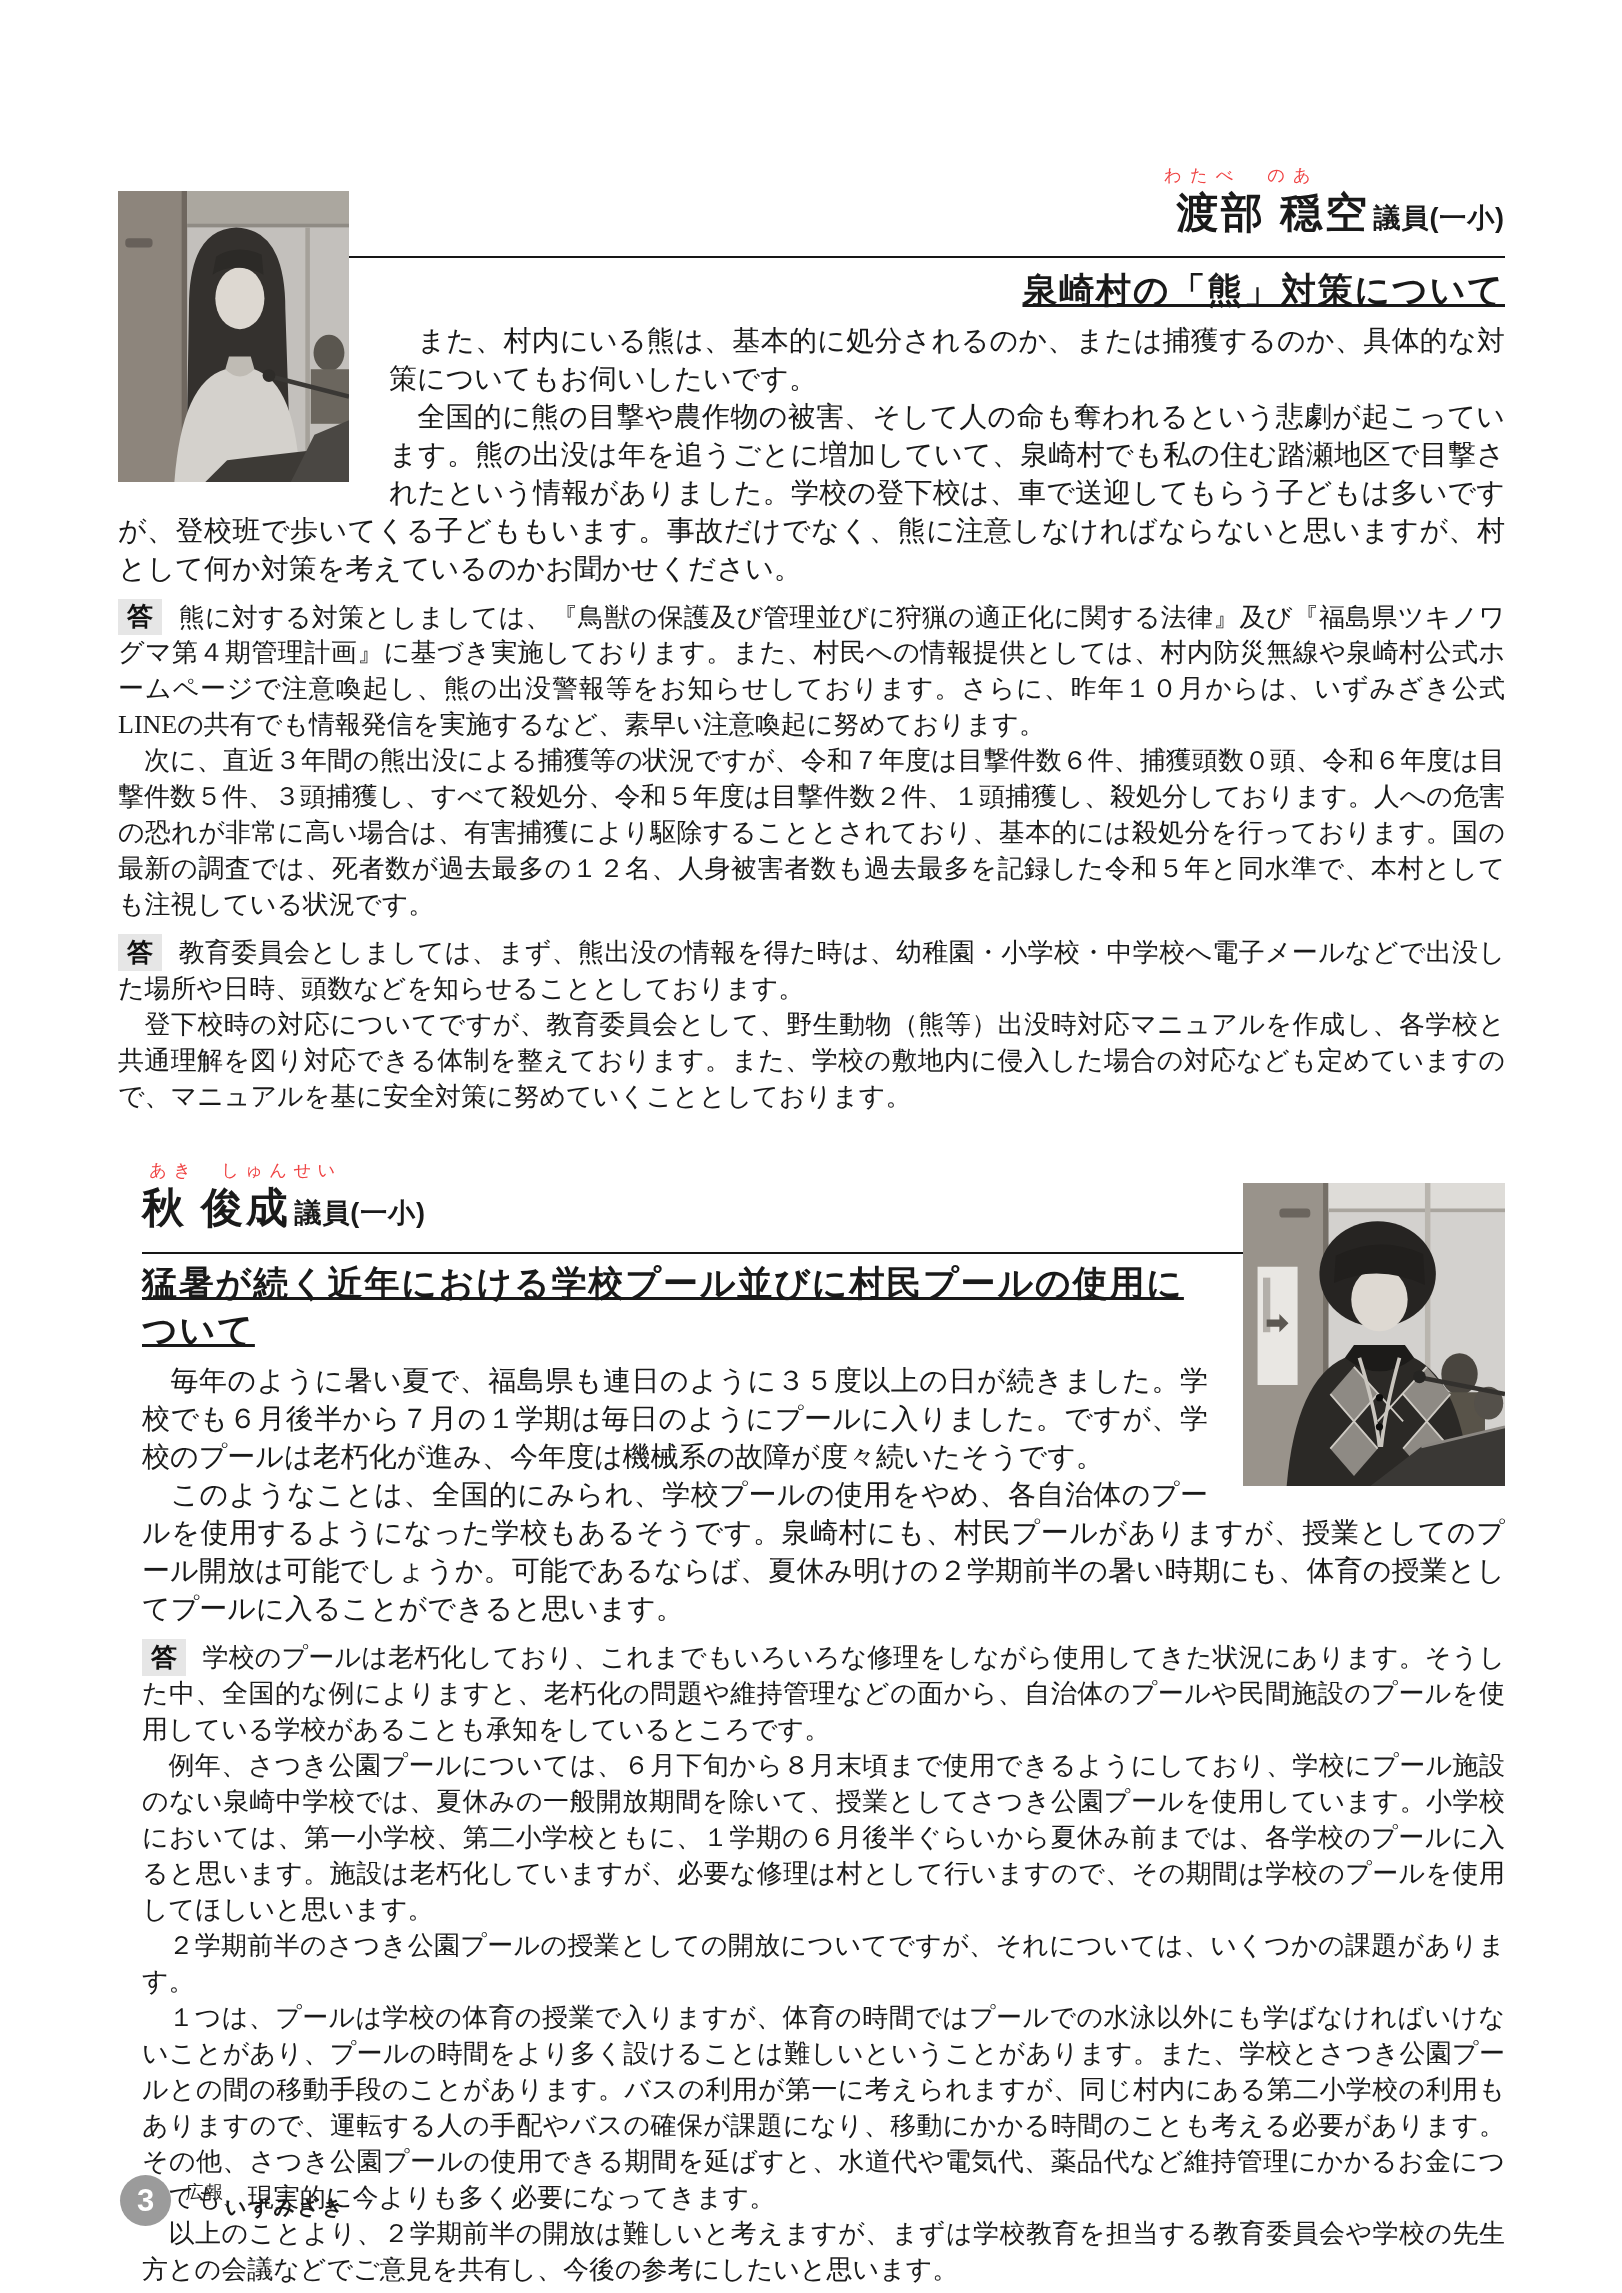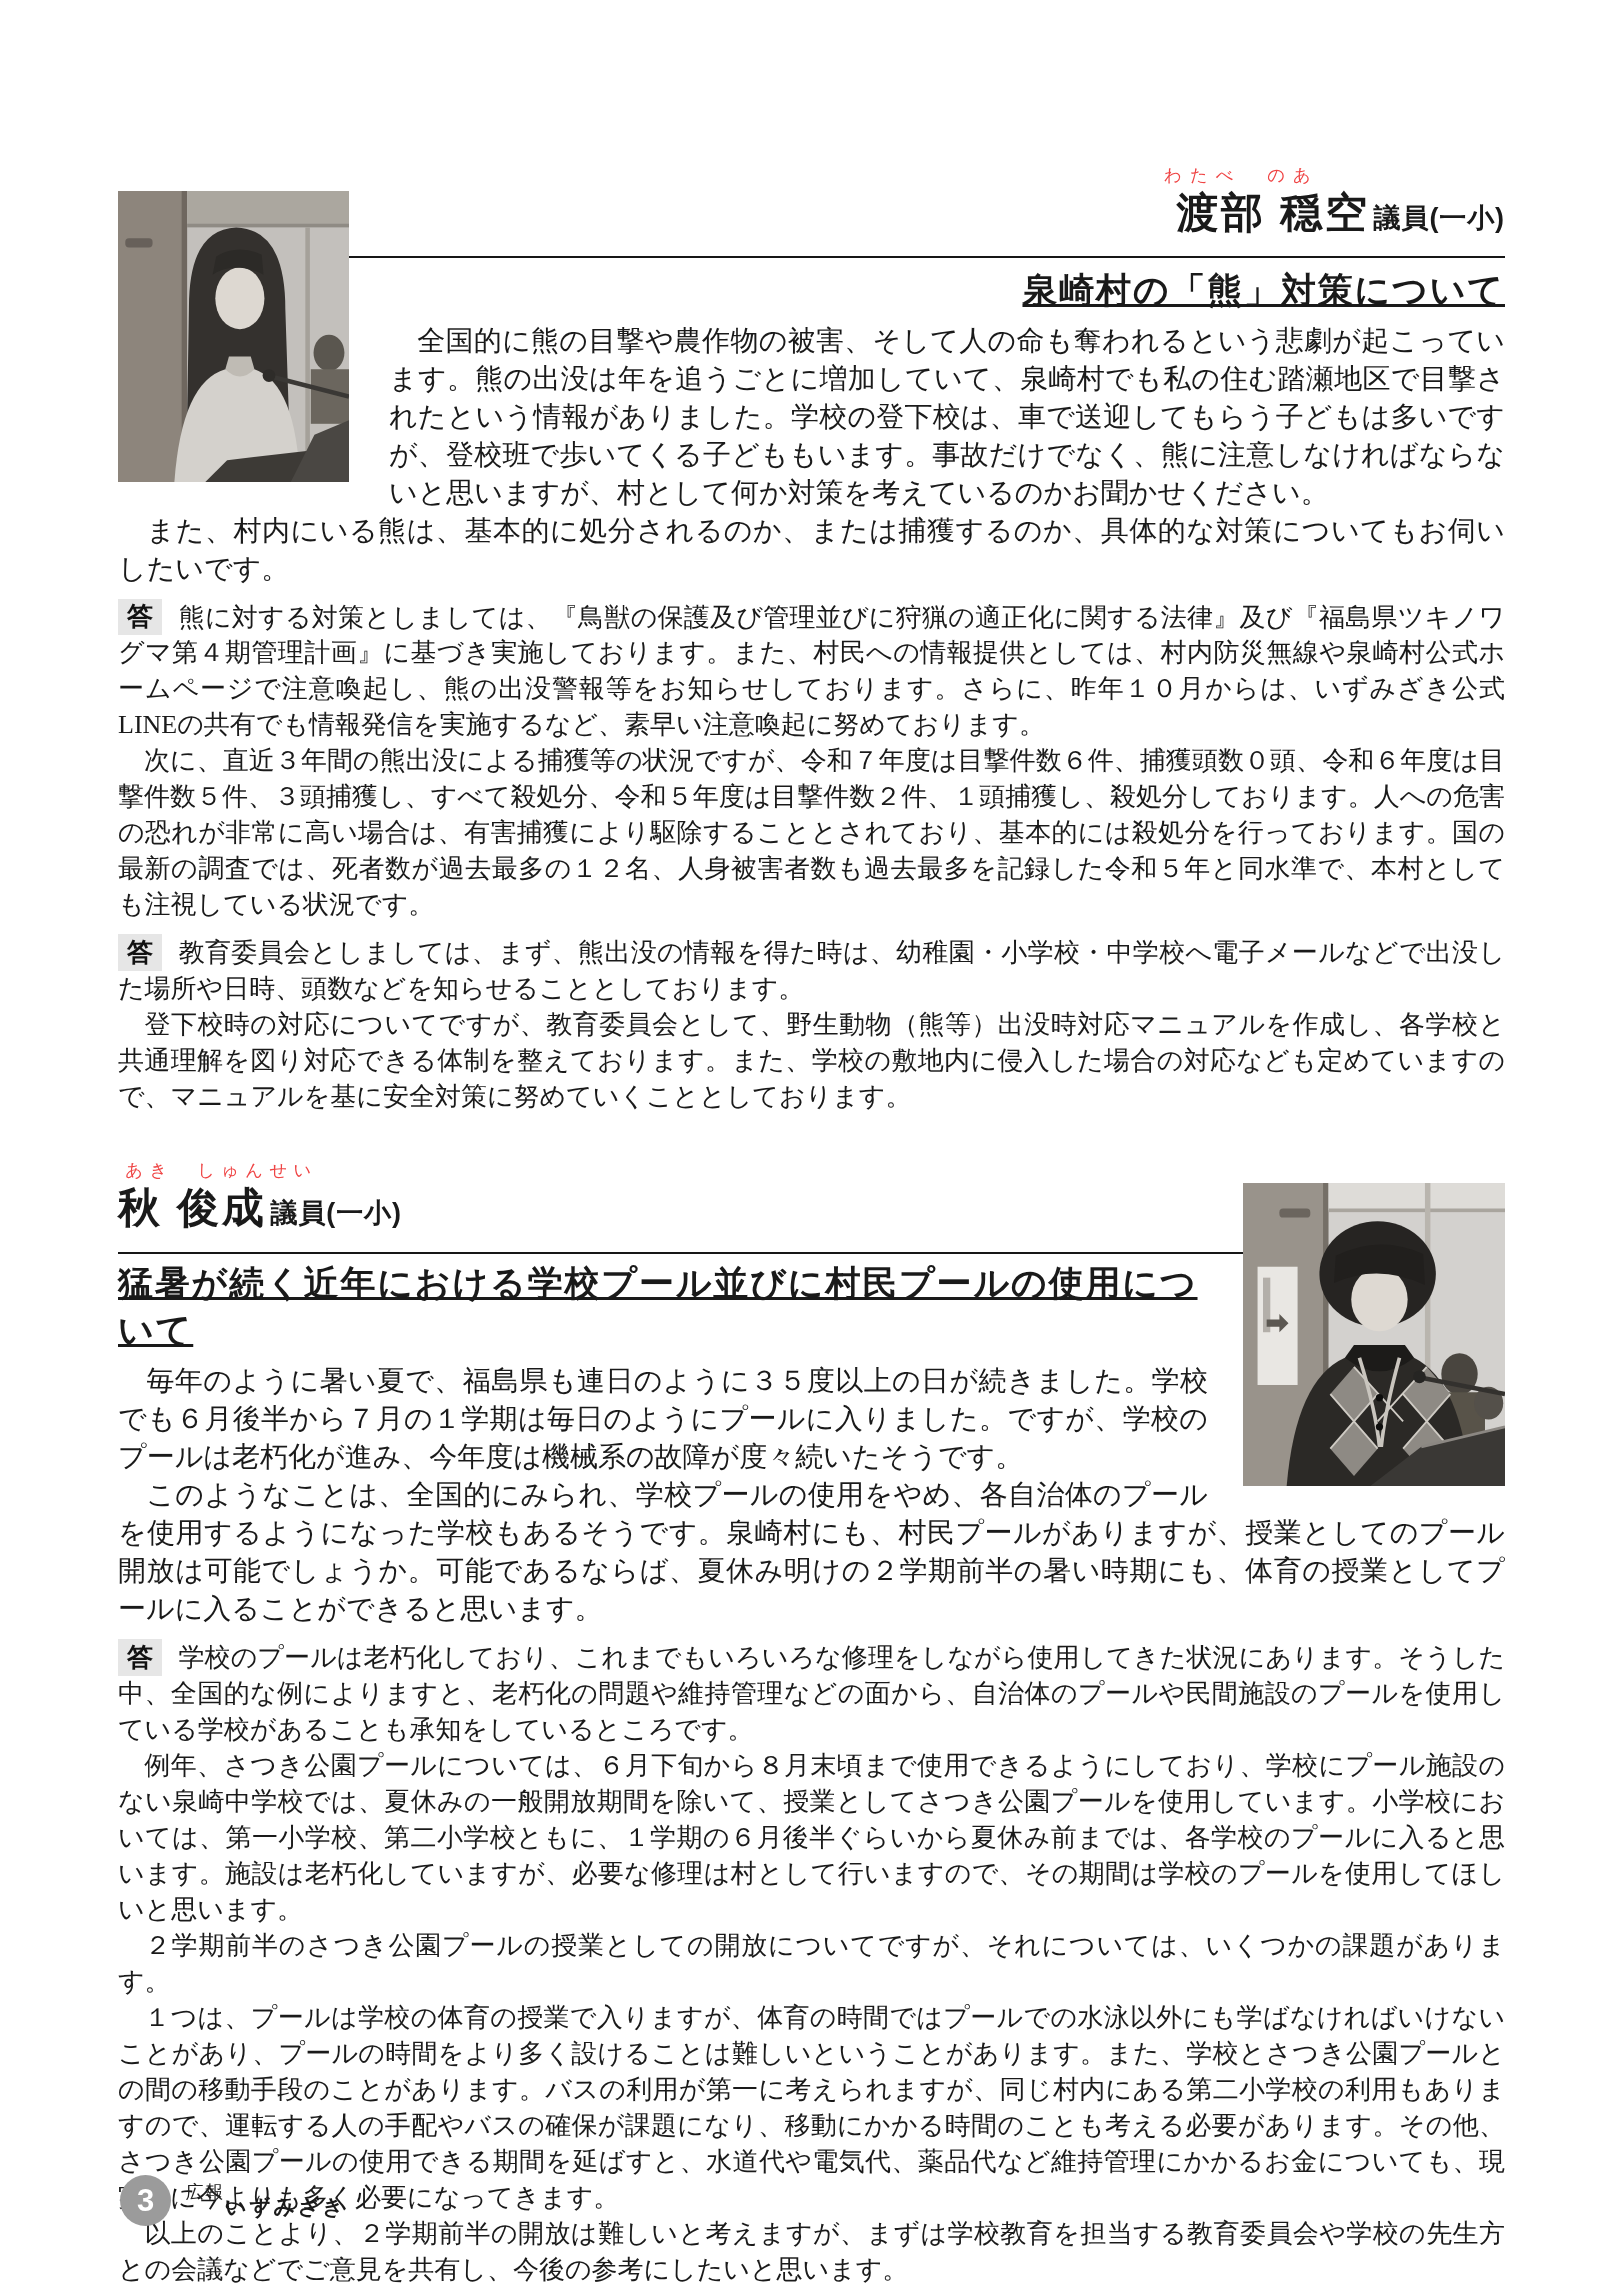--- a/index.html
+++ b/index.html
@@ -43,21 +43,21 @@
   
   .sec1{overflow:visible;}
   .photo-left{
     float:left;width:231px;height:291px;margin:27px 40px 16.4px 0;
     background:#bdbdbd;overflow:hidden;
   }
   .sec1-header{text-align:right;}
   .sec1 .furigana{padding-right:186px;}
   .sec1 .sec-title{text-align:right;margin:7.3px 0 9px 0;}
   
-  .sec2{margin-top:44px;}
+  .sec2{margin-top:44px;margin-left:24px;}
   .photo-right{
     float:right;width:262px;height:303px;margin:23.6px 0 20px 35px;
     background:#cfcfcf;overflow:hidden;
   }
   .sec2 .furigana{padding-left:7.3px;letter-spacing:6.4px;}
   .sec2 .sec-title{text-align:left;margin:5.5px 0 9px 0;}
   
   .footer{
     position:absolute;left:120px;top:2175px;
     display:flex;align-items:center;gap:14.5px;
@@ -108,22 +108,22 @@
         <span class="name">渡部 穏空</span>
         <span class="role">議員(一小)</span>
       </div>
     </div>
 
     <div class="rule"></div>
 
     <div class="sec-title" style="text-align:right;">泉崎村の「熊」対策について</div>
 
     <div class="q-block">
+        <p class="q-para">　また、村内にいる熊は、基本的に処分されるのか、または捕獲するのか、具体的な対策についてもお伺いしたいです。</p>
         <p class="q-para">　全国的に熊の目撃や農作物の被害、そして人の命も奪われるという悲劇が起こっています。熊の出没は年を追うごとに増加していて、泉崎村でも私の住む踏瀬地区で目撃されたという情報がありました。学校の登下校は、車で送迎してもらう子どもは多いですが、登校班で歩いてくる子どももいます。事故だけでなく、熊に注意しなければならないと思いますが、村として何か対策を考えているのかお聞かせください。</p>
-        <p class="q-para">　また、村内にいる熊は、基本的に処分されるのか、または捕獲するのか、具体的な対策についてもお伺いしたいです。</p>
       </div>
 
     <div class="answer-block">
       <p class="a-para"><span class="a-label">答</span><span>熊に対する対策としましては、『鳥獣の保護及び管理並びに狩猟の適正化に関する法律』及び『福島県ツキノワグマ第４期管理計画』に基づき実施しております。また、村民への情報提供としては、村内防災無線や泉崎村公式ホームページで注意喚起し、熊の出没警報等をお知らせしております。さらに、昨年１０月からは、いずみざき公式LINEの共有でも情報発信を実施するなど、素早い注意喚起に努めております。</span></p>
       <div>
           <p class="a-para">　次に、直近３年間の熊出没による捕獲等の状況ですが、令和７年度は目撃件数６件、捕獲頭数０頭、令和６年度は目撃件数５件、３頭捕獲し、すべて殺処分、令和５年度は目撃件数２件、１頭捕獲し、殺処分しております。人への危害の恐れが非常に高い場合は、有害捕獲により駆除することとされており、基本的には殺処分を行っております。国の最新の調査では、死者数が過去最多の１２名、人身被害者数も過去最多を記録した令和５年と同水準で、本村としても注視している状況です。</p>
         </div>
     </div>
 
     <div class="answer-block">

